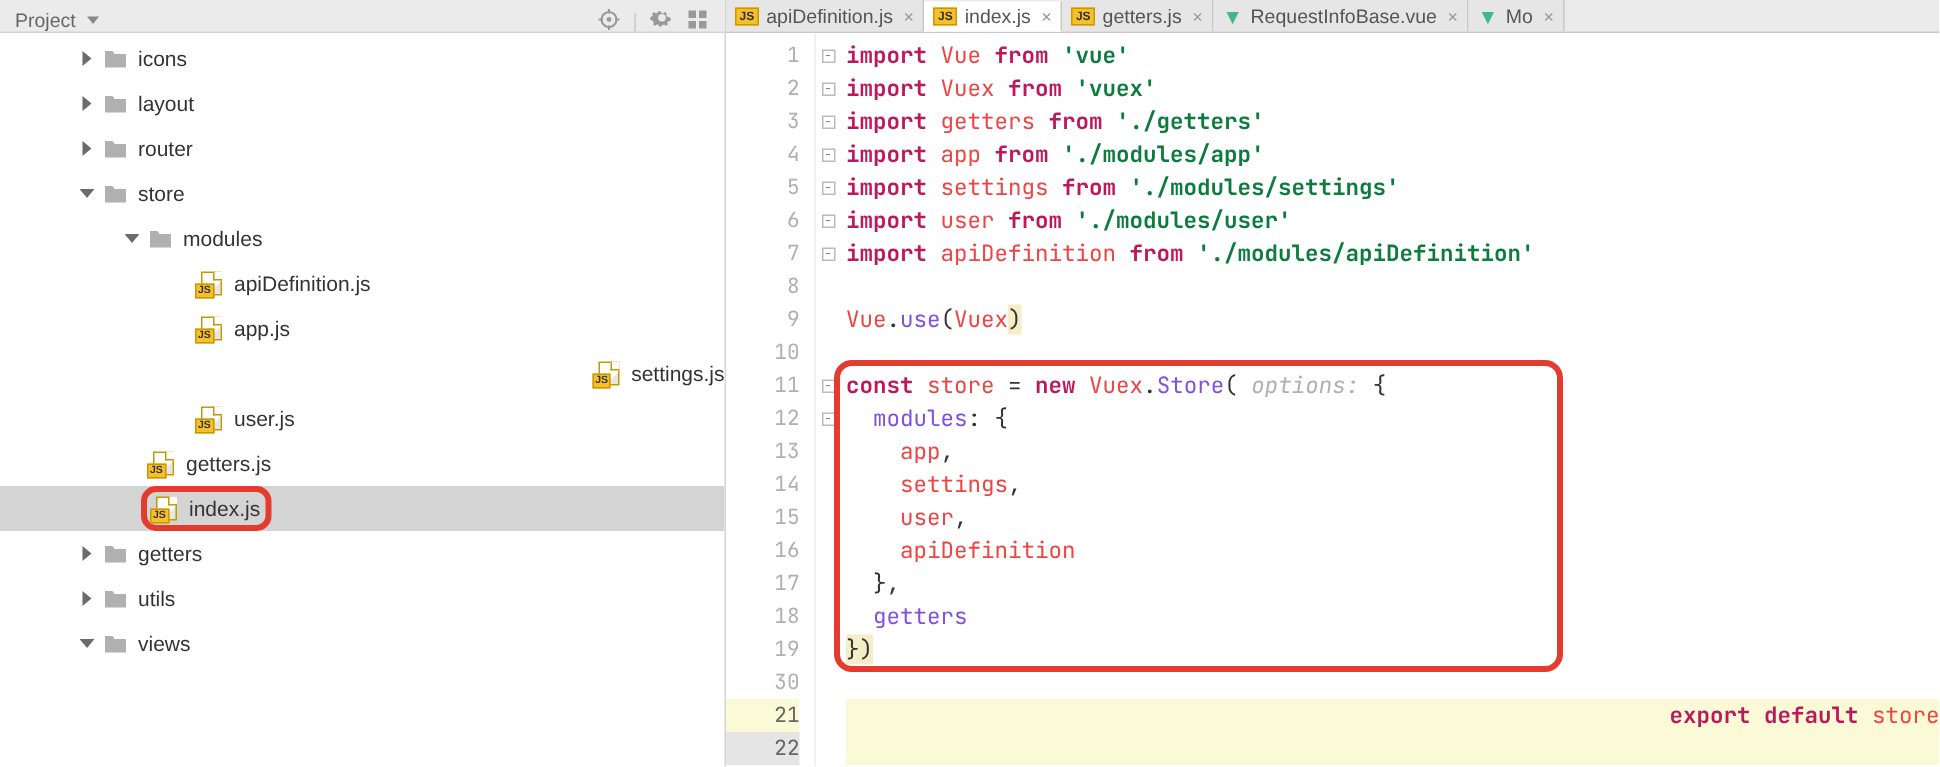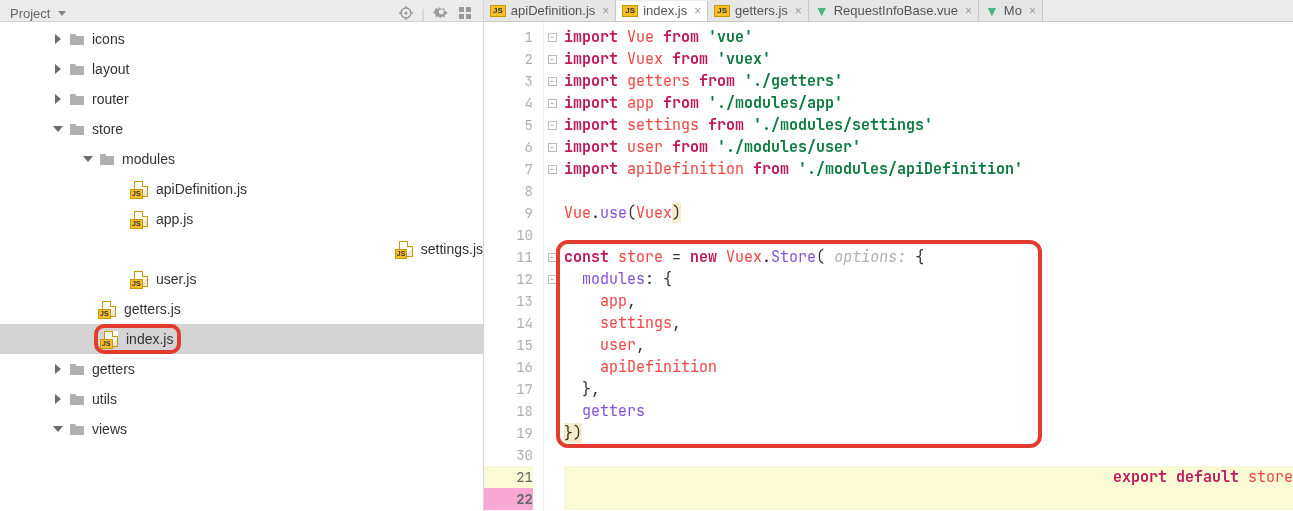--- a/index.html
+++ b/index.html
@@ -438,21 +438,21 @@
           <div class="ln">12</div>
           <div class="ln">13</div>
           <div class="ln">14</div>
           <div class="ln">15</div>
           <div class="ln">16</div>
           <div class="ln">17</div>
           <div class="ln">18</div>
           <div class="ln">19</div>
           <div class="ln">30</div>
           <div class="ln cur" style="background: rgb(251, 250, 214);">21</div>
-          <div class="ln cur" style="background: #f9a8d4; font-weight: bold;">22</div>
+          <div class="ln cur" style="background: #e5e5e5;">22</div>
         </div>
       <div class="fold-col" id="foldcol">
           <div class="f">
             <span style="border:1px solid #bbb;width:9px;height:9px;line-height:7px;font-size:9px;text-align:center;color:#888">−</span>
           </div>
           <div class="f">
             <span style="border:1px solid #bbb;width:9px;height:9px;line-height:7px;font-size:9px;text-align:center;color:#888">−</span>
           </div>
           <div class="f">
             <span style="border:1px solid #bbb;width:9px;height:9px;line-height:7px;font-size:9px;text-align:center;color:#888">−</span>

